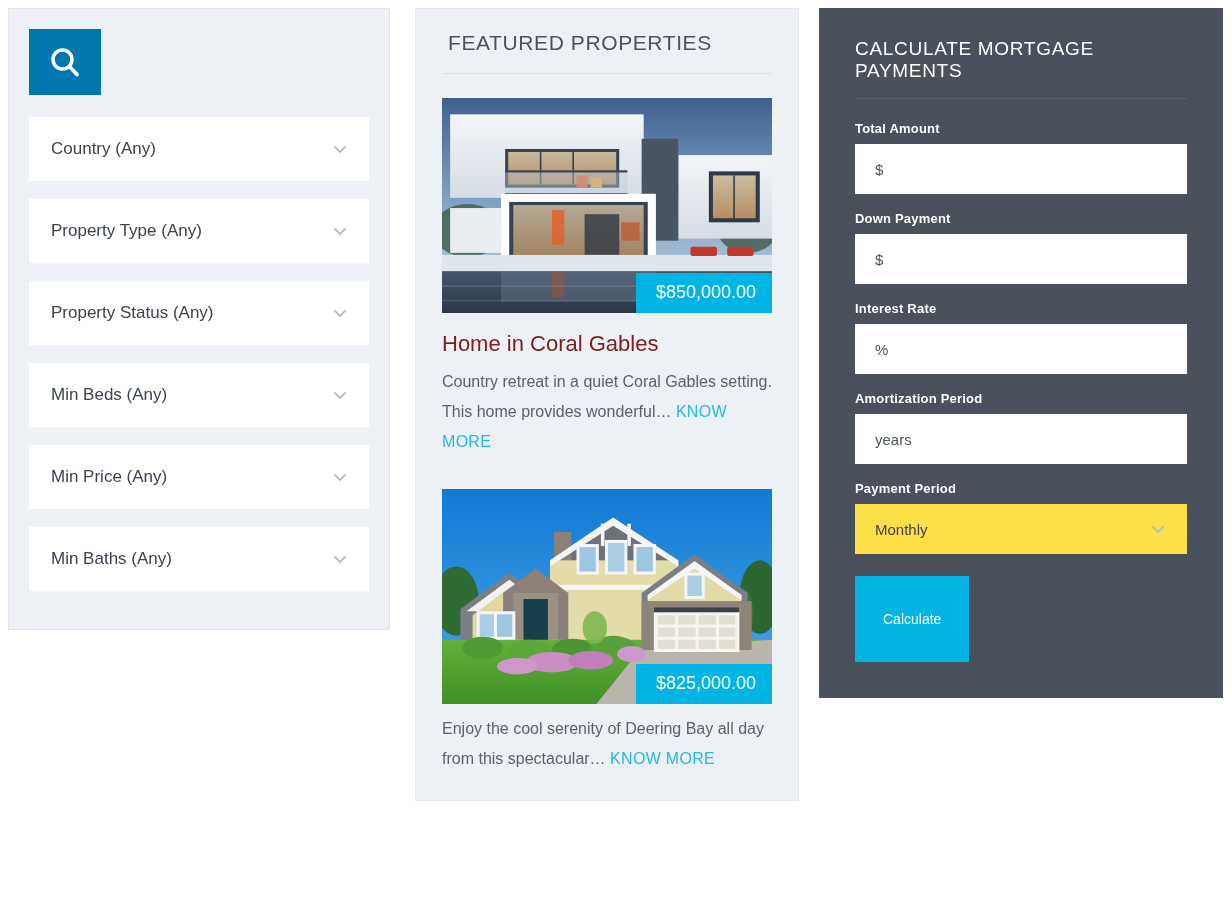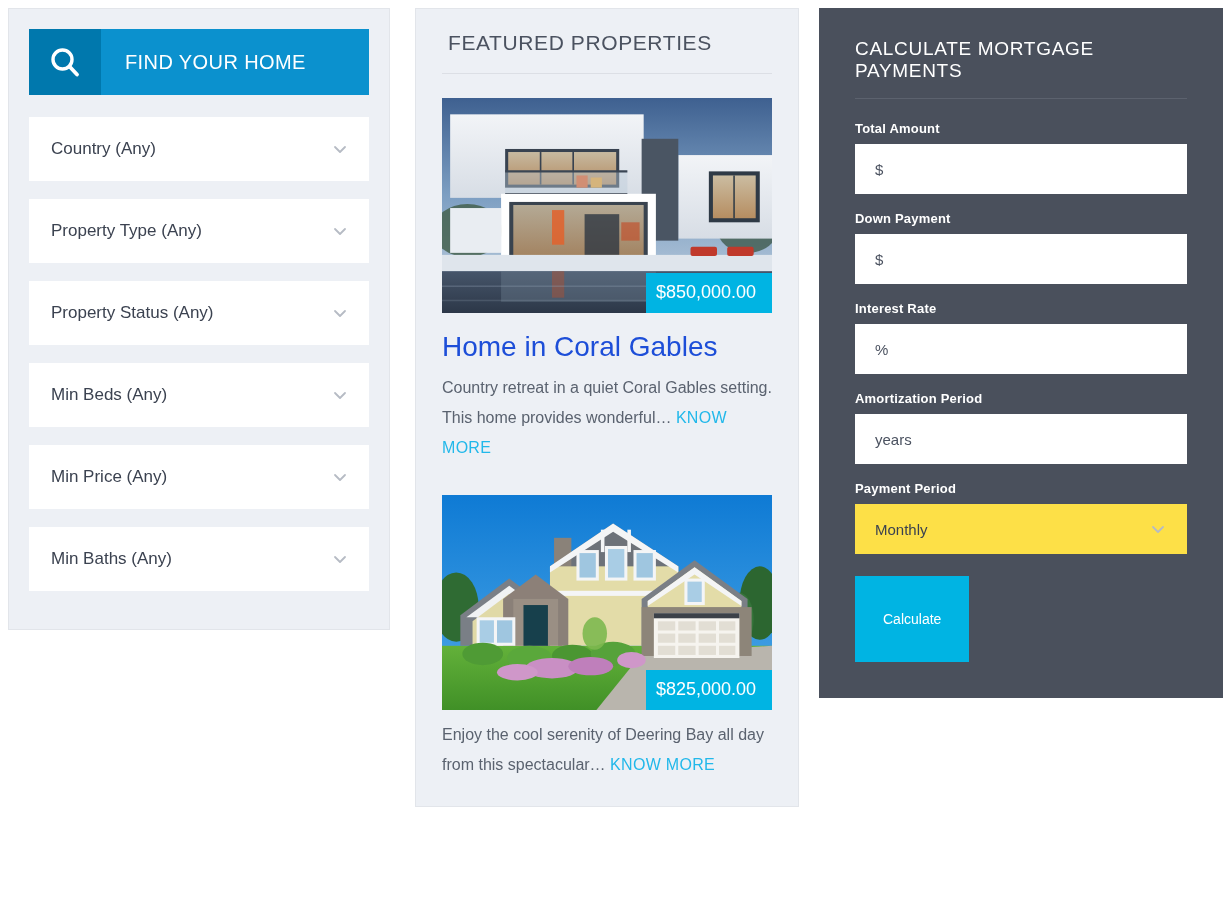--- a/index.html
+++ b/index.html
@@ -122,26 +122,26 @@
   }
   .property-photo svg { display: block; width: 100%; height: 100%; }
 
   .price-badge {
     position: absolute;
     right: 0;
     bottom: 0;
     background: #00b4e3;
     color: #ffffff;
     font-size: 18px;
-    padding: 9px 16px 10px 10px;
+    padding: 9px 16px 10px 20px;
   }
 
   .property-name {
-    font-size: 28px;
-    color: #1d4ed8;
+    font-size: 22px;
+    color: #7f1d1d;
     margin-top: 18px;
   }
 
   .property-desc {
     font-size: 16px;
     line-height: 30px;
     color: #5a626f;
     margin-top: 10px;
     word-break: break-word;
   }
@@ -226,21 +226,20 @@
 
   <div class="search-panel">
 
     <div class="search-header">
       <div class="search-header-icon">
         <svg width="34" height="34" viewBox="0 0 34 34" aria-hidden="true">
           <circle cx="14.5" cy="14.5" r="9.5" fill="none" stroke="#ffffff" stroke-width="3.4"></circle>
           <line x1="21.5" y1="21.5" x2="29" y2="29.5" stroke="#ffffff" stroke-width="3.8" stroke-linecap="round"></line>
         </svg>
       </div>
-      <div class="search-header-label">FIND YOUR HOME</div>
     </div>
 
     <div class="select-field">
       <span class="select-field-label">Country (Any)</span>
       <span class="chev">
         <svg width="14" height="14" viewBox="0 0 14 14">
             <polyline points="2,5 7,10 12,5" fill="none" stroke="#b6bbc4" stroke-width="1.8" stroke-linecap="round" stroke-linejoin="round"></polyline>
           </svg>
       </span>
     </div>

